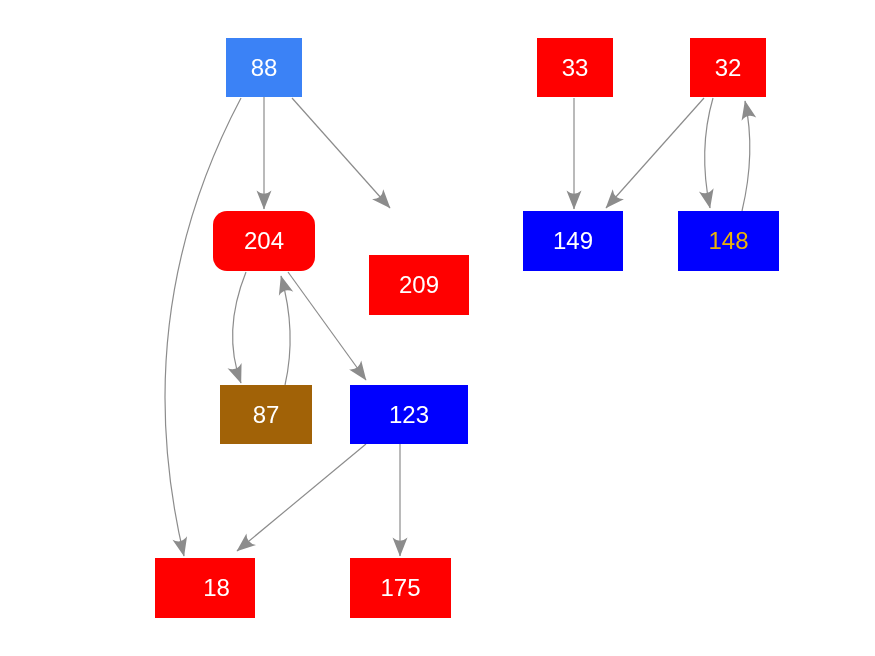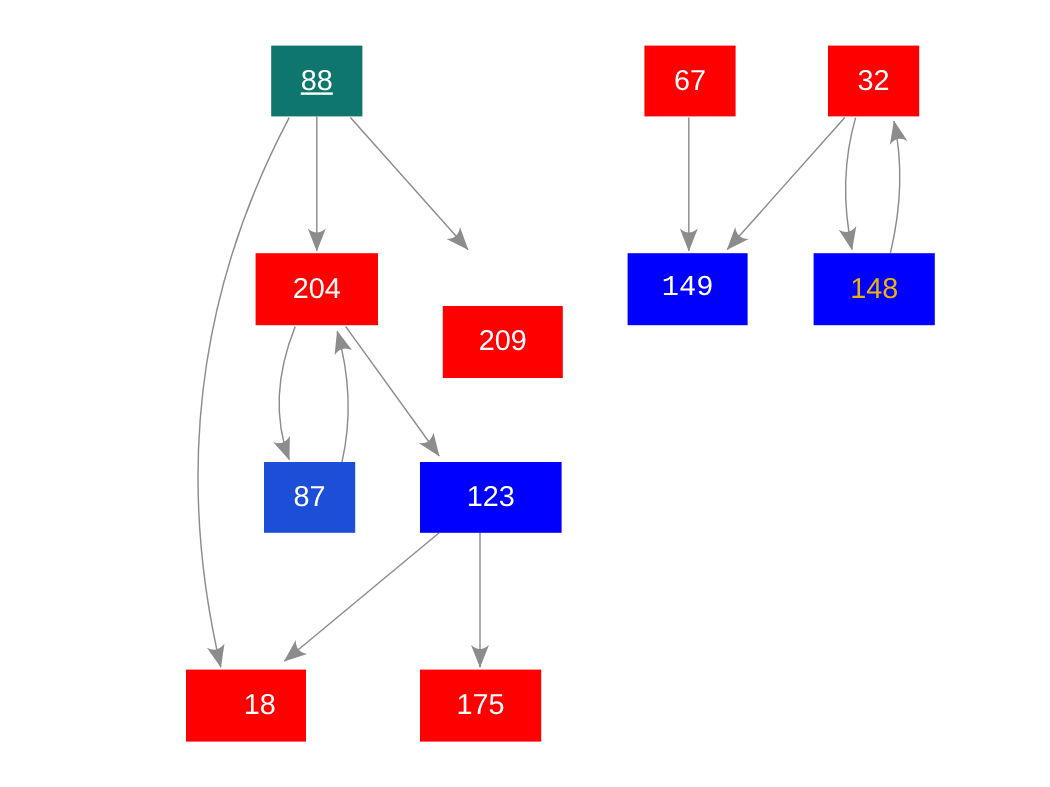--- a/index.html
+++ b/index.html
@@ -56,42 +56,42 @@
         <path class="edge" d="M 288,272 L 366,380" stroke="#8c8c8c" marker-end="url(#arrowhead)"></path>
         <path class="edge" d="M 366,444 L 237,551" stroke="#8c8c8c" marker-end="url(#arrowhead)"></path>
         <path class="edge" d="M 400,444 L 400,556" stroke="#8c8c8c" marker-end="url(#arrowhead)"></path>
         <path class="edge" d="M 574,98 L 574,209" stroke="#8c8c8c" marker-end="url(#arrowhead)"></path>
         <path class="edge" d="M 704,98 L 606,208" stroke="#8c8c8c" marker-end="url(#arrowhead)"></path>
         <path class="edge" d="M 713,98 Q 698,150 710,208" stroke="#8c8c8c" marker-end="url(#arrowhead)"></path>
         <path class="edge" d="M 742,211 Q 756,152 745,101" stroke="#8c8c8c" marker-end="url(#arrowhead)"></path>
       </g>
   </svg>
   <div id="nodes-layer">
-      <div class="node" style="left: 226px; top: 38px; width: 76px; height: 59px; background: #0f766e; color: rgb(255, 255, 255); text-decoration: underline;">
+      <div class="node" style="left: 226px; top: 38px; width: 76px; height: 59px; background: #3b82f6; color: rgb(255, 255, 255);">
         <span>88</span>
       </div>
       <div class="node" style="left: 537px; top: 38px; width: 76px; height: 59px; background: rgb(255, 0, 0); color: rgb(255, 255, 255);">
-        <span>67</span>
+        <span>33</span>
       </div>
       <div class="node" style="left: 690px; top: 38px; width: 76px; height: 59px; background: rgb(255, 0, 0); color: rgb(255, 255, 255);">
         <span>32</span>
       </div>
-      <div class="node" style="left: 213px; top: 211px; width: 102px; height: 60px; background: rgb(255, 0, 0); color: rgb(255, 255, 255);">
+      <div class="node" style="left: 213px; top: 211px; width: 102px; height: 60px; background: rgb(255, 0, 0); color: rgb(255, 255, 255); border-radius: 14px;">
         <span>204</span>
       </div>
       <div class="node" style="left: 369px; top: 211px; width: 100px; height: 60px; background: rgb(255, 0, 0); color: rgb(255, 255, 255); margin-top: 44px;">
         <span>209</span>
       </div>
-      <div class="node" style="left: 523px; top: 211px; width: 100px; height: 60px; background: rgb(0, 0, 255); color: rgb(255, 255, 255); font-family: Liberation Mono, monospace;">
+      <div class="node" style="left: 523px; top: 211px; width: 100px; height: 60px; background: rgb(0, 0, 255); color: rgb(255, 255, 255);">
         <span>149</span>
       </div>
       <div class="node" style="left: 678px; top: 211px; width: 101px; height: 60px; background: rgb(0, 0, 255); color: #eab308;">
         <span>148</span>
       </div>
-      <div class="node" style="left: 220px; top: 385px; width: 76px; height: 59px; background: #1d4ed8; color: rgb(255, 255, 255);">
+      <div class="node" style="left: 220px; top: 385px; width: 92px; height: 59px; background: #a16207; color: rgb(255, 255, 255);">
         <span>87</span>
       </div>
       <div class="node" style="left: 350px; top: 385px; width: 118px; height: 59px; background: rgb(0, 0, 255); color: rgb(255, 255, 255);">
         <span>123</span>
       </div>
       <div class="node" style="left: 155px; top: 558px; width: 77px; height: 60px; background: rgb(255, 0, 0); color: rgb(255, 255, 255); padding-left: 23px;">
         <span>18</span>
       </div>
       <div class="node" style="left: 350px; top: 558px; width: 101px; height: 60px; background: rgb(255, 0, 0); color: rgb(255, 255, 255);">
         <span>175</span>

